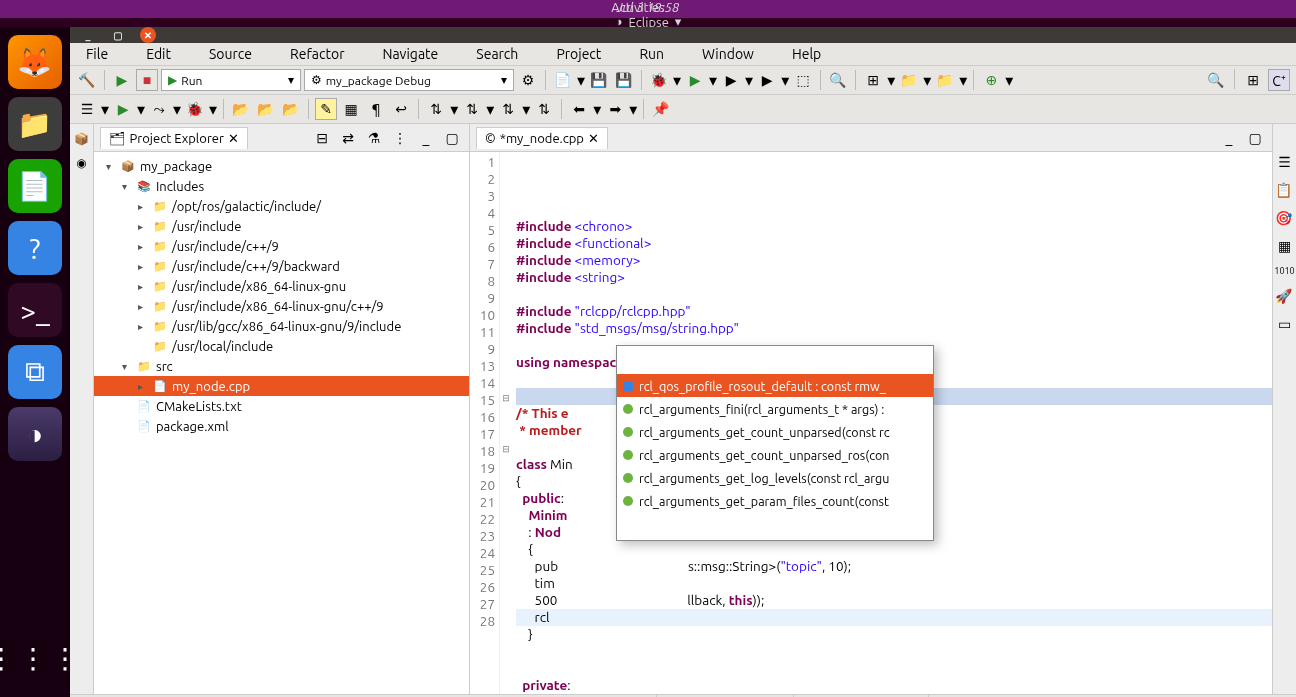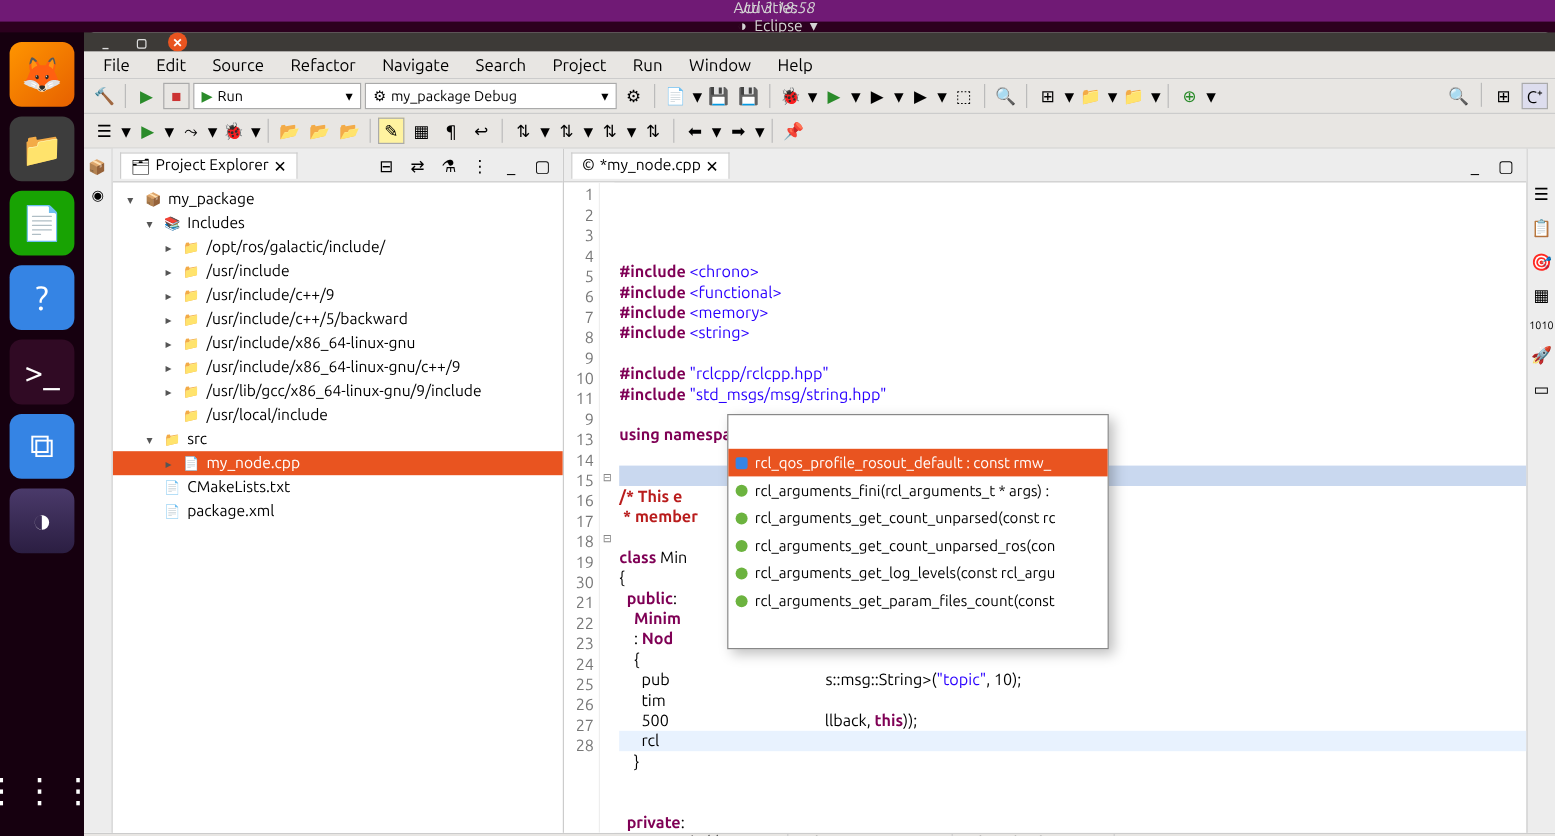--- a/index.html
+++ b/index.html
@@ -26,21 +26,21 @@
 
 
 .eclipse-window { position: absolute; left: 70px; top: 27px; width: 1226px; height: 670px; background: #f6f5f4; display: flex; flex-direction: column; border-radius: 8px 8px 0 0; }
 .titlebar { height: 37px; background: #3d3a37; color: #ddd; display: flex; align-items: center; padding: 0 10px; font-size: 14px; font-weight: bold; }
 .titlebar .title { margin: 0 auto; }
 .titlebar .win-controls { display: flex; gap: 14px; }
 .win-btn { width: 16px; height: 16px; border-radius: 50%; display: flex; align-items: center; justify-content: center; font-size: 10px; }
 .win-close { background: #e95420; color: #fff; }
 
 
-.menubar { height: 28px; background: #e8e6e3; border-bottom: 1px solid #ccc; display: flex; align-items: center; padding: 0 6px; font-size: 14px; gap: 2px; }
+.menubar { height: 28px; background: #e8e6e3; border-bottom: 1px solid #ccc; display: flex; align-items: center; padding: 0 6px; font-size: 14px; gap: 18px; }
 .menubar span { padding: 3px 10px; cursor: default; }
 
 
 .toolbar { background: #e8e6e3; border-bottom: 1px solid #ccc; display: flex; align-items: center; padding: 3px 6px; gap: 3px; flex-wrap: wrap; }
 .tb-btn { width: 22px; height: 22px; display: flex; align-items: center; justify-content: center; border: 1px solid transparent; font-size: 14px; }
 .tb-sep { width: 1px; height: 20px; background: #bbb; margin: 0 3px; }
 .run-combo { height: 22px; background: #fff; border: 1px solid #aaa; padding: 0 6px; display: flex; align-items: center; font-size: 12px; gap: 4px; }
 
 
 .main-area { flex: 1; display: flex; background: #fff; position: relative; }
@@ -74,21 +74,21 @@
 .fold-gutter div { height: 17px; line-height: 17px; font-size: 9px; color: #888; text-align: center; }
 .code { flex: 1; padding: 2px 0 0 4px; white-space: pre; position: relative; }
 .code .line { height: 17px; line-height: 17px; }
 .kw { color: #7f0055; font-weight: bold; }
 .str { color: #2a00ff; }
 .cmt { color: #b91c1c; font-weight: bold; }
 .line.hl { background: #e8f2fe; }
 .line.current { background: #c9d8ef; }
 
 
-.autocomplete { position: absolute; left: 94px; top: 193px; width: 318px; background: #fff; border: 1px solid #888; box-shadow: 4px 4px 10px rgba(0,0,0,0.25); font-size: 12.5px; z-index: 10; }
+.autocomplete { position: absolute; left: 104px; top: 193px; width: 318px; background: #fff; border: 1px solid #888; box-shadow: 4px 4px 10px rgba(0,0,0,0.25); font-size: 12.5px; z-index: 10; }
 .ac-item { display: flex; align-items: center; gap: 6px; padding: 2px 6px; height: 23px; white-space: nowrap; overflow: hidden; }
 .ac-item.sel { background: #e95420; color: #fff; }
 .ac-bullet { width: 10px; height: 10px; border-radius: 50%; background: #6cb33f; flex-shrink: 0; }
 .ac-item.sel .ac-bullet { background: #3584e4; }
 .ac-item.sel .ac-bullet.sq { border-radius: 2px; }
 .ac-hint { background: #fffde7; border-top: 1px solid #ccc; text-align: center; padding: 3px; font-size: 11.5px; color: #555; }
 
 
 .right-strip { width: 24px; background: #ededed; border-left: 1px solid #ccc; padding-top: 30px; display: flex; flex-direction: column; align-items: center; gap: 12px; font-size: 14px; }
 
@@ -282,21 +282,21 @@
               <span>/usr/include</span>
             </div>
             <div class="tree-node i2">
               <span class="tri">▸</span>
               <span class="file-icon">📁</span>
               <span>/usr/include/c++/9</span>
             </div>
             <div class="tree-node i2">
               <span class="tri">▸</span>
               <span class="file-icon">📁</span>
-              <span>/usr/include/c++/5/backward</span>
+              <span>/usr/include/c++/9/backward</span>
             </div>
             <div class="tree-node i2">
               <span class="tri">▸</span>
               <span class="file-icon">📁</span>
               <span>/usr/include/x86_64-linux-gnu</span>
             </div>
             <div class="tree-node i2">
               <span class="tri">▸</span>
               <span class="file-icon">📁</span>
               <span>/usr/include/x86_64-linux-gnu/c++/9</span>
@@ -364,21 +364,21 @@
             <div>10</div>
             <div>11</div>
             <div>9</div>
             <div>13</div>
             <div>14</div>
             <div>15</div>
             <div>16</div>
             <div>17</div>
             <div>18</div>
             <div>19</div>
-            <div>30</div>
+            <div>20</div>
             <div>21</div>
             <div>22</div>
             <div>23</div>
             <div>24</div>
             <div>25</div>
             <div>26</div>
             <div>27</div>
             <div>28</div>
           </div>
         <div class="fold-gutter" id="fold-gutter">

